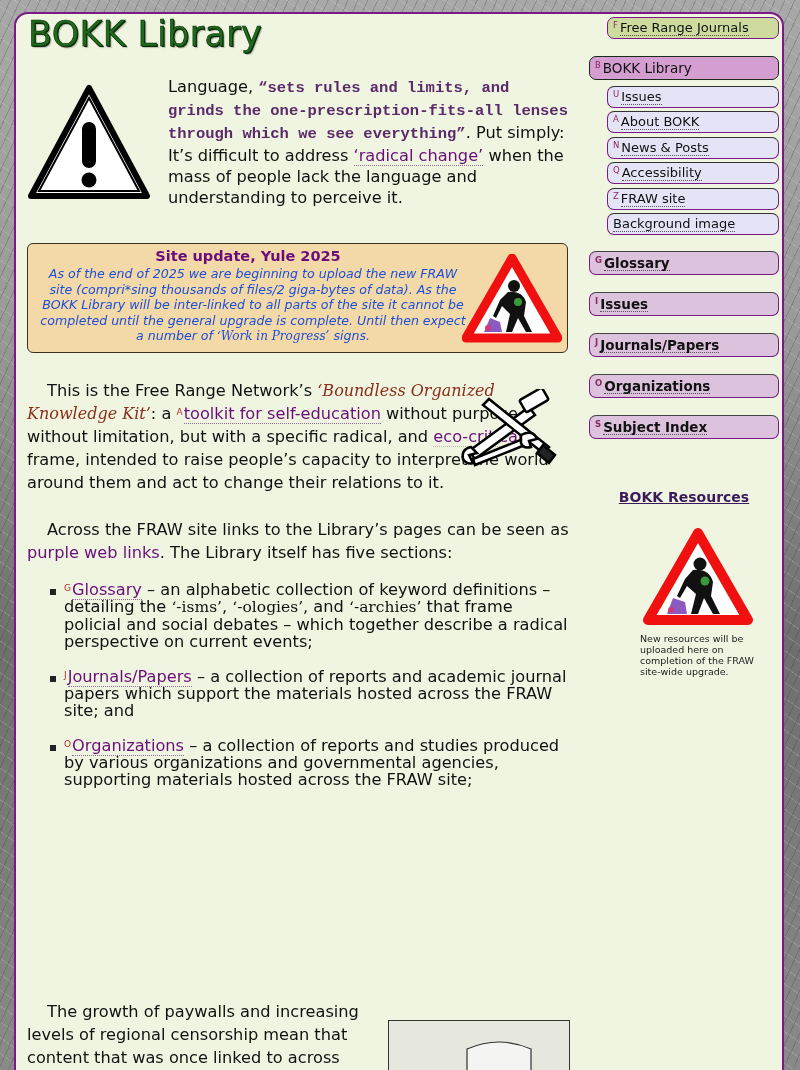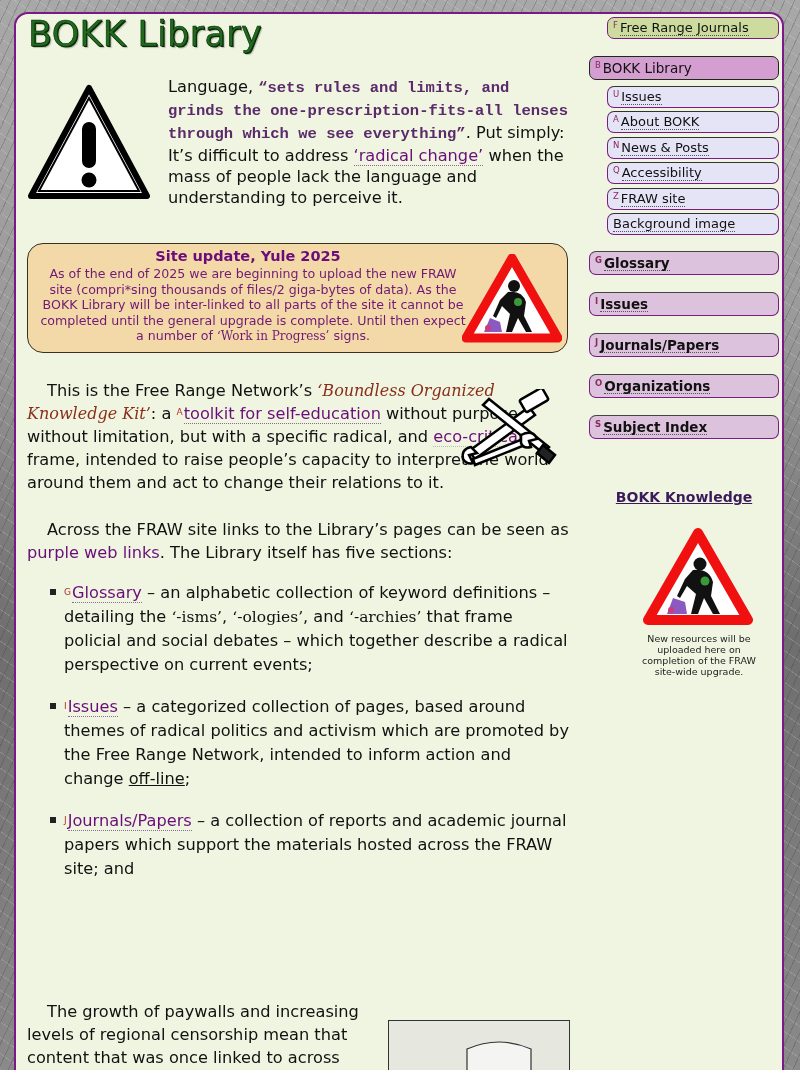--- a/index.html
+++ b/index.html
@@ -27,48 +27,48 @@
   }
   .intro{position:absolute;left:27px;top:76px;width:545px;}
   .warn-icon{position:absolute;left:0;top:8px;width:124px;height:118px;}
   .intro-text{position:absolute;left:141px;top:0;width:405px;font-size:16.2px;line-height:21px;}
   .quote{font-family:Liberation Mono, monospace;color:#5a2a6a;font-weight:bold;font-size:15.5px;}
   a,.lnk{color:#6a0d7a;text-decoration:none;border-bottom:1px dotted #8a6a90;}
   .sup{font-size:9px;vertical-align:top;position:relative;top:-1px;margin-right:1px;}
   .sup.red{color:#b0302a;}
   .update-box{
     position:absolute;left:27px;top:243px;width:541px;height:110px;
-    background:#f3d9a8;border:1px solid #3a3020;border-radius:16px;box-sizing:border-box;
+    background:#f3d9a8;border:1px solid #3a3020;border-radius:6px;box-sizing:border-box;
   }
   .update-title{position:absolute;left:0;width:440px;top:4px;text-align:center;color:#6a0d7a;font-size:14.5px;font-weight:bold;}
-  .update-body{position:absolute;left:10px;width:430px;top:22px;text-align:center;font-size:12.6px;line-height:15.5px;color:#701a75;}
+  .update-body{position:absolute;left:10px;width:430px;top:22px;text-align:center;font-size:12.6px;line-height:15.5px;color:#1d4ed8;font-style:italic;}
   .update-body .serif{font-family:"DejaVu Serif","Liberation Serif",serif;font-size:12px;}
   .wip-small{position:absolute;left:434px;top:10px;width:100px;height:90px;}
   .p{position:absolute;left:27px;width:545px;font-size:16.2px;line-height:23px;}
   .serif-it{font-family:"DejaVu Serif","Liberation Serif",serif;font-style:italic;color:#8a2e1a;font-size:16px;}
   .tools-icon{position:absolute;left:432px;top:-8px;width:100px;height:80px;}
-  ul.sections{position:absolute;left:27px;top:581px;width:545px;margin:0;padding:0;list-style:none;font-size:16.2px;line-height:24px;}
+  ul.sections{position:absolute;left:27px;top:581px;width:545px;margin:0;padding:0;list-style:none;font-size:16.2px;line-height:17px;}
   ul.sections li{position:relative;padding-left:37px;margin-bottom:18px;}
   ul.sections li::before{content:"";position:absolute;left:23px;top:8px;width:6px;height:6px;background:#222;}
   .serif-q{font-family:"DejaVu Serif","Liberation Serif",serif;font-size:15.5px;}
   .u{text-decoration:underline;}
   .para3{position:absolute;left:27px;top:1000px;width:340px;font-size:16.2px;line-height:23px;}
   .pic-frame{position:absolute;left:388px;top:1020px;width:180px;height:60px;background:#e6e8e0;border:1px solid #333;}
   
   .nav{position:absolute;box-sizing:border-box;font-size:13px;height:22px;border-radius:7px;padding-left:5px;display:flex;align-items:center;color:#111;}
   .nav .lbl{border-bottom:1px dotted #555;line-height:14px;}
   .nav .k{font-size:8.5px;color:#8a2a60;margin-right:2px;position:relative;top:-3px;}
   .nav-top{left:607px;top:17px;width:172px;background:#cddc9e;border:1.5px solid #7a1a86;}
   .nav-main-sel{left:589px;top:56px;width:190px;height:24px;background:#d49ed0;border:1.5px solid #1c2a1c;font-size:13.5px;}
   .nav-sub{left:607px;width:172px;background:#e5e3f6;border:1.5px solid #7a1a86;border-top-color:#333;}
   .nav-sec{left:589px;width:190px;height:24px;background:#dcc2dc;border:1.5px solid #7a1a86;border-top-color:#444;font-size:13.5px;font-weight:bold;}
   .nav-sec .lbl{font-weight:bold;}
   .res-title{position:absolute;left:600px;top:489px;width:168px;text-align:center;font-size:14px;font-weight:bold;color:#3a1a5a;text-decoration:underline;}
   .wip-big{position:absolute;left:643px;top:528px;width:110px;height:100px;}
-  .res-note{position:absolute;left:640px;top:633px;width:118px;text-align:center;font-size:9.5px;line-height:11px;color:#222;}
+  .res-note{position:absolute;left:640px;top:633px;width:118px;text-align:left;font-size:9.5px;line-height:11px;color:#222;}
 </style>
 </head>
 <body>
 
 <div class="panel"></div>
 
 <h1 class="site-title">BOKK Library</h1>
 
 <div class="intro">
   <svg class="warn-icon" viewBox="0 0 124 118">
@@ -114,24 +114,24 @@
 
 <div class="p" style="top:518px;">
   <span style="padding-left:20px;">Across the FRAW site links to the Library’s pages can be seen as </span><a class="lnk" style="border-bottom:none;">purple web links</a><span>. The Library itself has five sections:</span>
 </div>
 
 <ul class="sections">
   <li>
     <span class="sup red">G</span><a class="lnk">Glossary</a><span> – an alphabetic collection of keyword definitions – detailing the </span><span class="serif-q">‘-isms’</span><span>, </span><span class="serif-q">‘-ologies’</span><span>, and </span><span class="serif-q">‘-archies’</span><span> that frame policial and social debates – which together describe a radical perspective on current events;</span>
   </li>
   <li>
-    <span class="sup red">I</span><a class="lnk">Issues</a><span> – a categorized collection of pages, based around themes of radical politics and activism which are promoted by the Free Range Network, intended to inform action and change </span><span class="u">off-line</span><span>;</span>
+    <span class="sup red">J</span><a class="lnk">Journals/Papers</a><span> – a collection of reports and academic journal papers which support the materials hosted across the FRAW site; and</span>
   </li>
   <li>
-    <span class="sup red">J</span><a class="lnk">Journals/Papers</a><span> – a collection of reports and academic journal papers which support the materials hosted across the FRAW site; and</span>
+    <span class="sup red">O</span><a class="lnk">Organizations</a><span> – a collection of reports and studies produced by various organizations and governmental agencies, supporting materials hosted across the FRAW site;</span>
   </li>
 </ul>
 
 <div class="para3">
   <span style="padding-left:20px;">The growth of paywalls and increasing levels of regional censorship mean that content that was once linked to across the</span>
 </div>
 <div class="pic-frame">
   <svg width="180" height="60" viewBox="0 0 180 60">
     <path d="M78 60 L78 28 Q110 14 142 28 L142 60" fill="#f4f4f2" stroke="#333" stroke-width="1.2"></path>
   </svg>
@@ -183,21 +183,21 @@
   </div>
 <div class="nav nav-sec" style="top:374px;">
     <span class="k">O</span>
     <span class="lbl">Organizations</span>
   </div>
 <div class="nav nav-sec" style="top:415px;">
     <span class="k">S</span>
     <span class="lbl">Subject Index</span>
   </div>
 
-<div class="res-title">BOKK Knowledge</div>
+<div class="res-title">BOKK Resources</div>
 <svg class="wip-big" viewBox="0 0 110 100">
   <path d="M55 5 L105 92 L5 92 Z" fill="#fff" stroke="#f01010" stroke-width="10" stroke-linejoin="round"></path>
   <circle cx="57" cy="36" r="6.5" fill="#111"></circle>
   <path d="M50 42 Q66 40 70 54 L68 68 L77 86 L70 86 L61 70 L55 86 L48 86 L53 66 L44 58 L37 70 L34 68 L42 51 Z" fill="#111"></path>
   <circle cx="62" cy="53" r="4.5" fill="#3a9a3a"></circle>
   <path d="M24 86 L30 70 L42 74 L44 86 Z" fill="#8a5ac0"></path>
   <circle cx="28" cy="82" r="3" fill="#d03a7a"></circle>
 </svg>
 <div class="res-note">New resources will be uploaded here on completion of the FRAW site-wide upgrade.</div>
 

